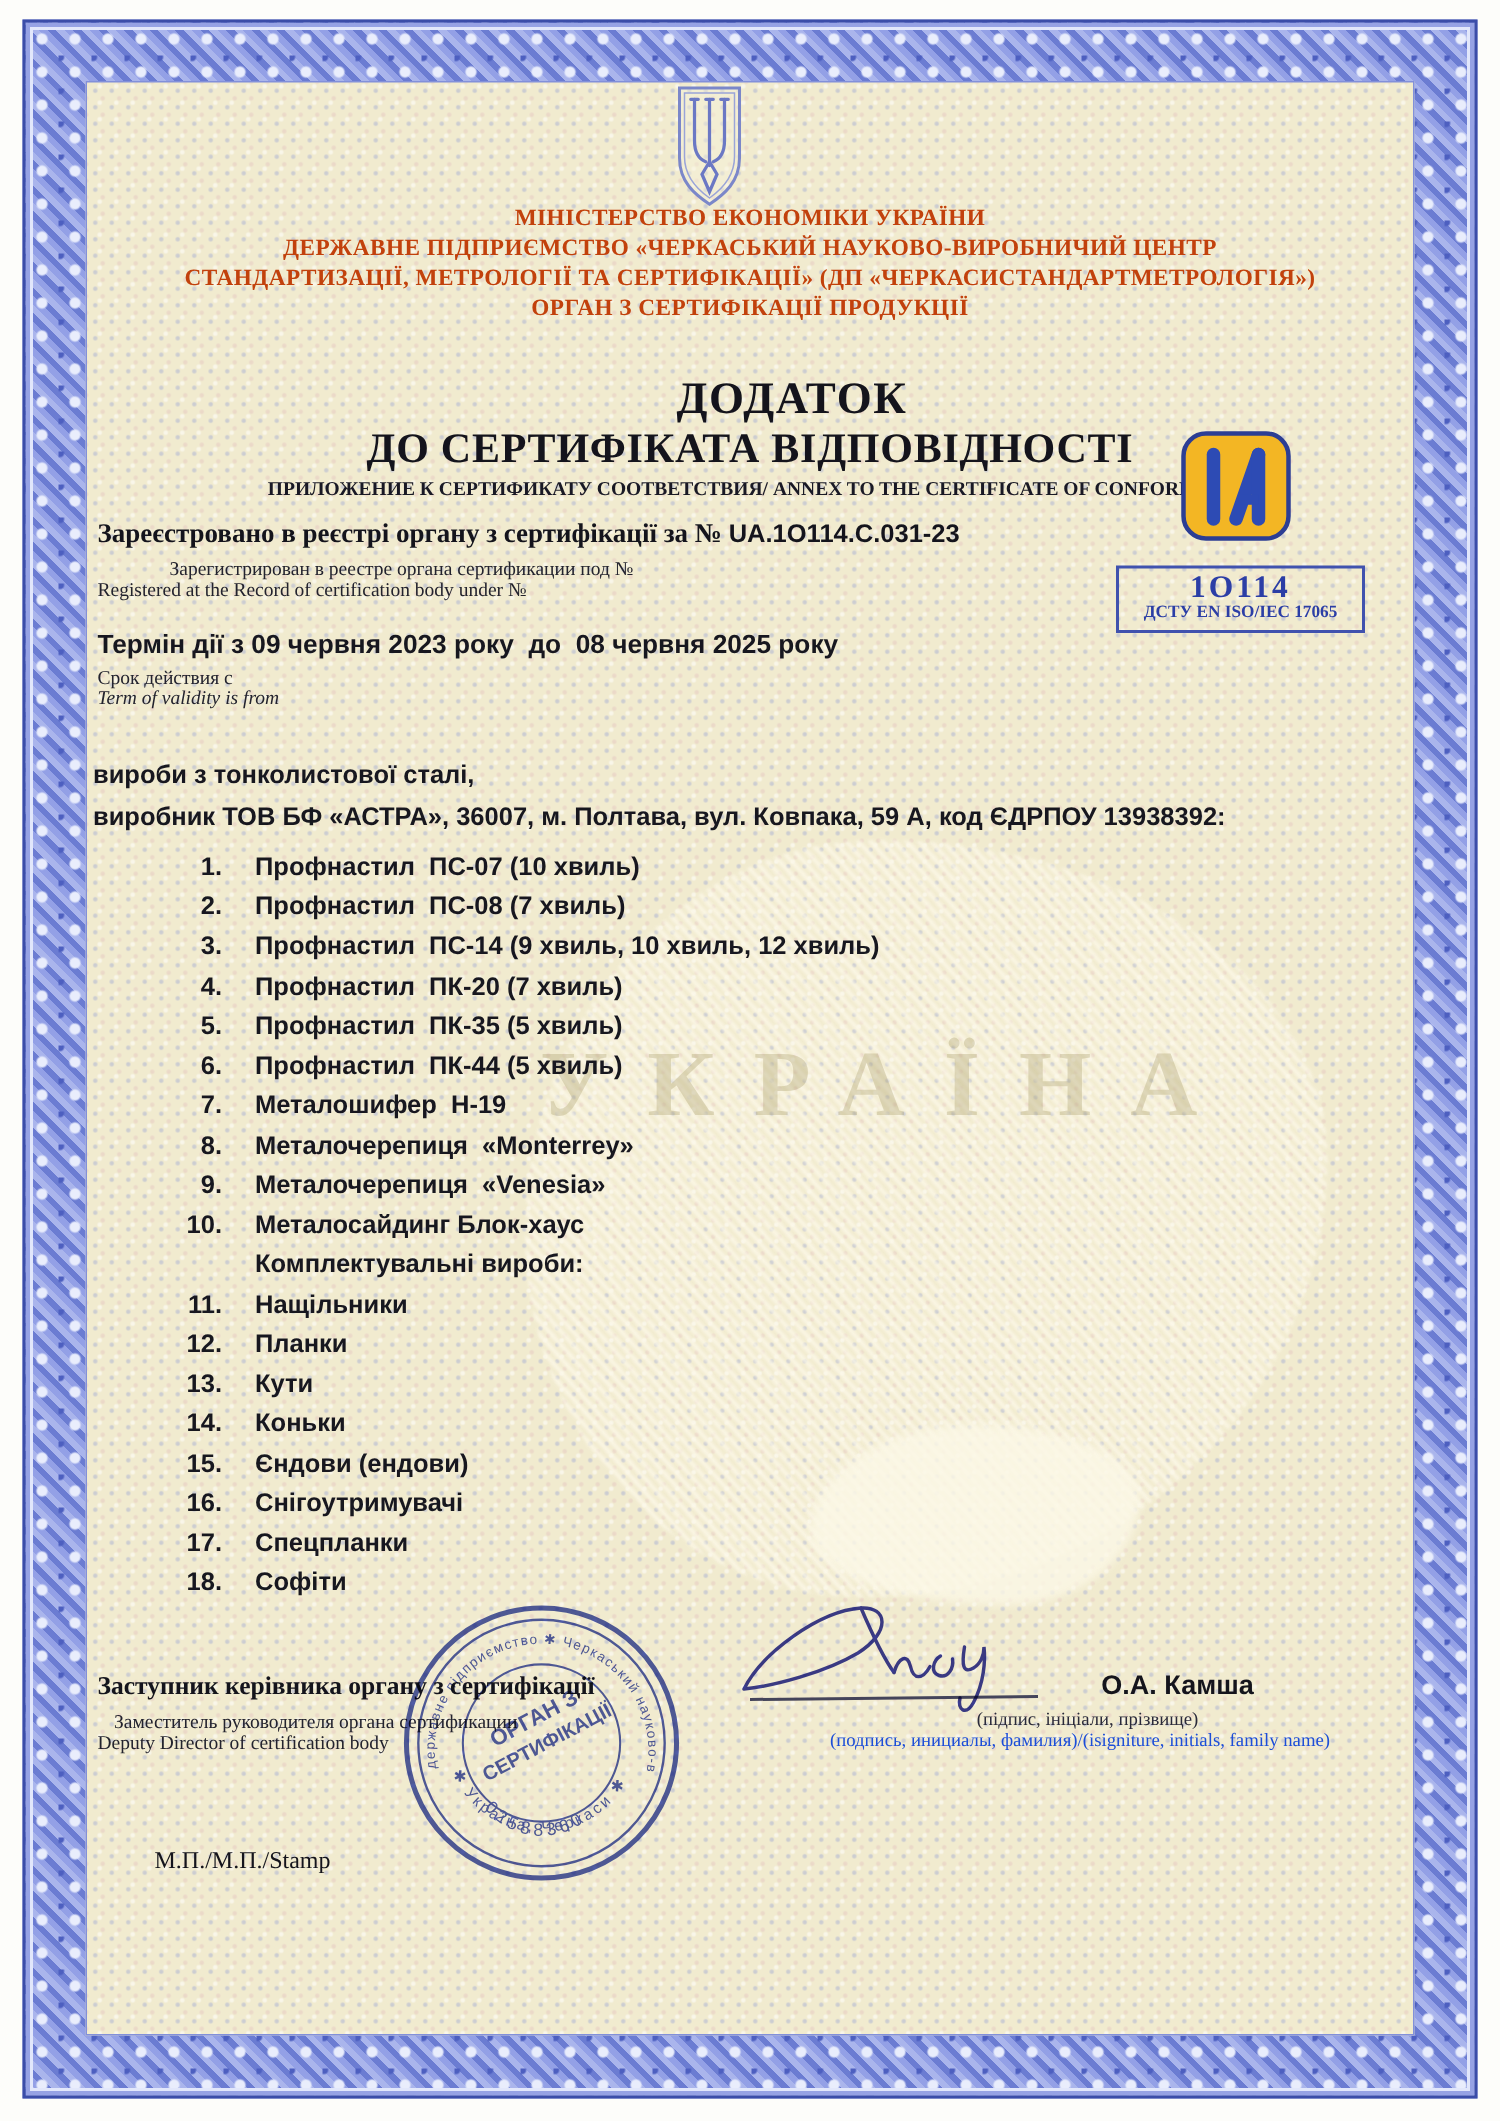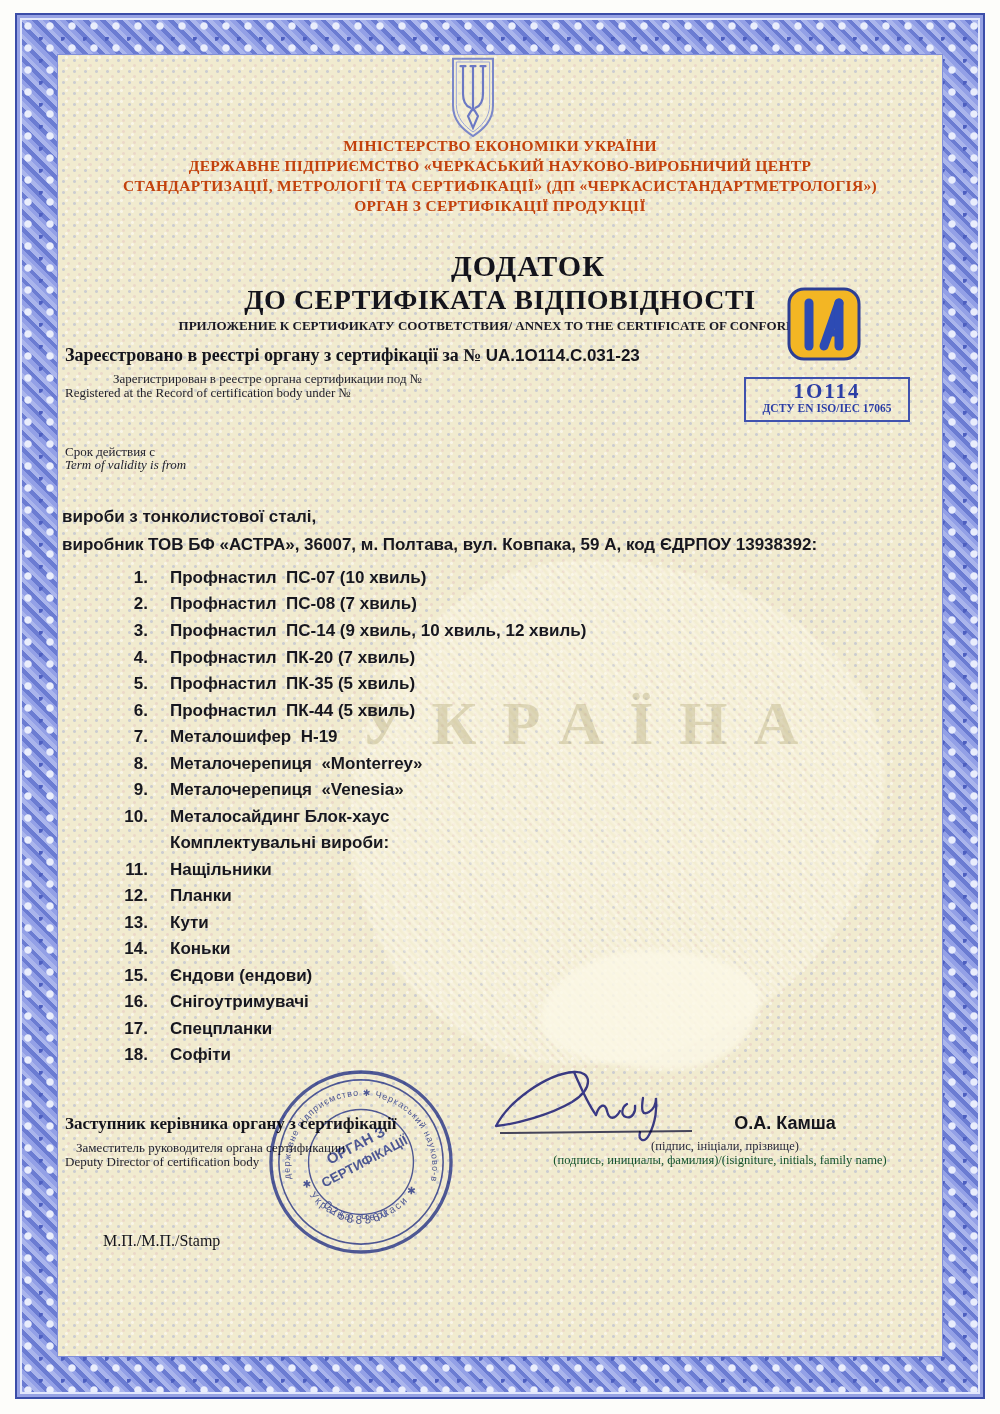--- a/index.html
+++ b/index.html
@@ -63,21 +63,21 @@
   .item-row .t{position:absolute;left:170px;white-space:pre;}
   .total{left:108px;top:1080px;font:bold 18px "Liberation Sans",sans-serif;color:#17171f;}
   
   .pos-ua{left:65px;top:1114px;font:bold 17px "Liberation Serif",serif;}
   .pos-ru{left:65px;top:1140px;margin-left:11px;}
   .pos-en{left:65px;top:1154px;}
   .mp{left:103px;top:1232px;font:16px "Liberation Serif",serif;}
   .sig-line{left:500px;top:1131px;width:192px;height:2px;background:#44445a;transform:rotate(-.6deg);}
   .sig-name{left:700px;top:1113px;width:170px;text-align:center;font:bold 18px "Liberation Sans",sans-serif;}
   .sig-cap1{left:575px;top:1139px;width:300px;text-align:center;font:12.5px "Liberation Serif",serif;color:#2a2a3a;}
-  .sig-cap2{left:530px;top:1153px;width:380px;text-align:center;font:12.5px "Liberation Serif",serif;color:#14532d;}
+  .sig-cap2{left:530px;top:1153px;width:380px;text-align:center;font:12.5px "Liberation Serif",serif;color:#1d4ed8;}
   .stamp-wrap{left:267px;top:1068px;width:188px;height:188px;mix-blend-mode:multiply;opacity:.88;}
   .sig-wrap{left:488px;top:1058px;width:214px;height:88px;mix-blend-mode:multiply;}
 </style>
 </head>
 <body>
 
 <div class="page">
   <div class="frame abs" style="left:15px;top:13px;right:15px;bottom:15px;"></div>
   <div class="paper"></div>
 
@@ -123,20 +123,21 @@
   </div>
   <div class="abs code-box">
     <span class="code">1О114</span>
     <span class="std">ДСТУ EN ISO/IEC 17065</span>
   </div>
 
   <div class="abs reg-main"><span>Зареєстровано в реєстрі органу з сертифікації за № </span><span class="num">UA.1О114.С.031-23</span></div>
   <div class="abs small-serif reg-ru">Зарегистрирован в реестре органа сертификации под №</div>
   <div class="abs small-serif reg-en">Registered at the Record of certification body under №</div>
 
+  <div class="abs val-main">Термін дії з 09 червня 2023 року  до  08 червня 2025 року</div>
   <div class="abs small-serif val-ru">Срок действия с</div>
   <div class="abs small-serif val-en">Term of validity is from</div>
 
   <div class="abs mfr">
     <div>вироби з тонколистової сталі,</div>
     <div>виробник ТОВ БФ «АСТРА», 36007, м. Полтава, вул. Ковпака, 59 А, код ЄДРПОУ 13938392:</div>
   </div>
 
   <div class="abs item-row" style="top:568px">
       <span class="n">1.</span>

